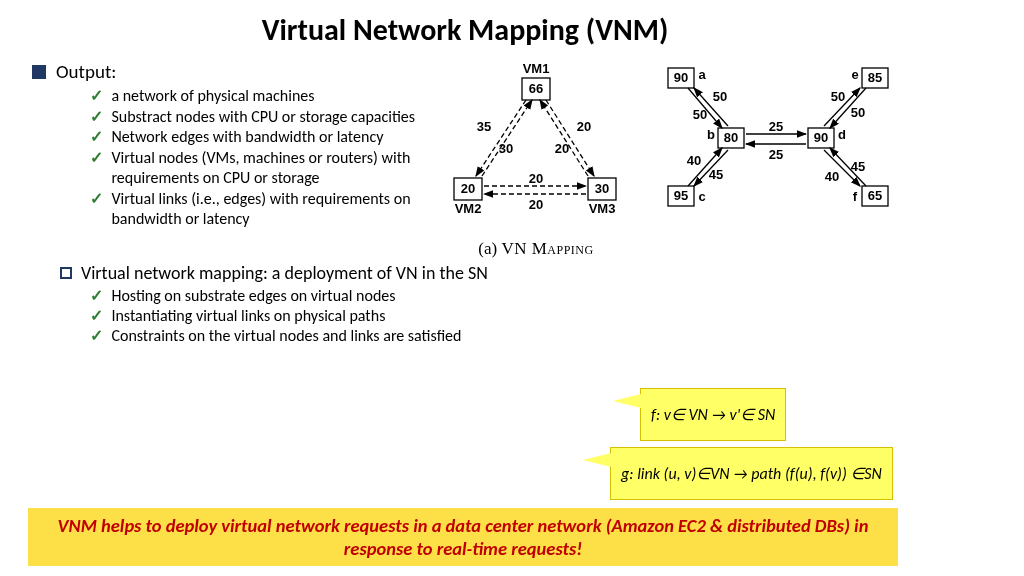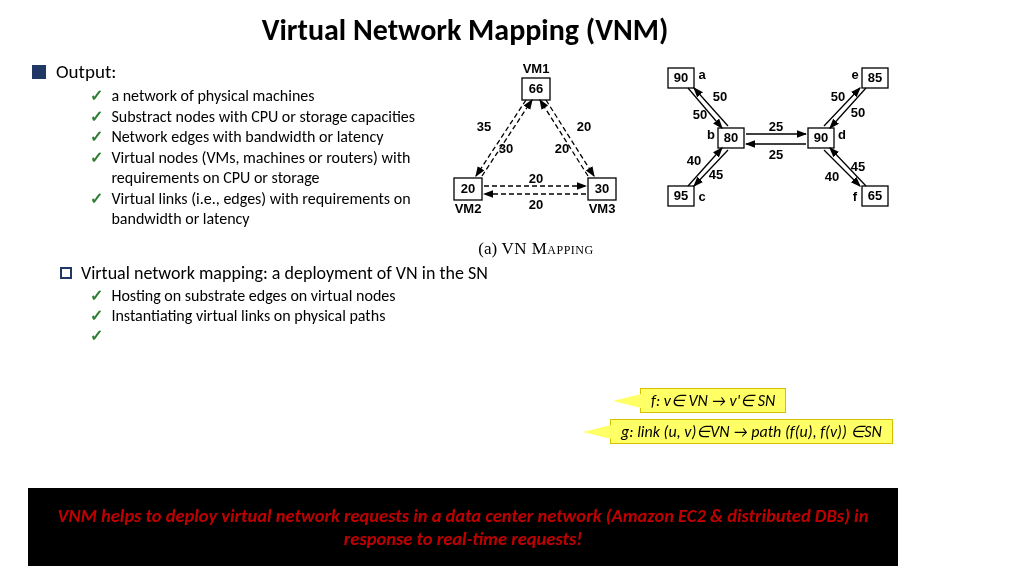--- a/index.html
+++ b/index.html
@@ -73,35 +73,35 @@
   .bullet-l3 .marker {
     color: #2e7d32;
     font-weight: 700;
     margin: 0 8px 0 0;
     flex: 0 0 auto;
   }
   .red { color: #c00000; }
   .highlight-box {
     background: #ffff66;
     border: 1px solid #d6c100;
-    padding: 2px 10px;
+    padding: 16px 10px;
     font-size: 16px;
     font-style: italic;
     white-space: nowrap;
   }
   .footer {
     position: absolute;
     left: 28px; right: 28px; bottom: 10px;
-    background: #000000;
+    background: #fde047;
     color: #c00000;
     font-weight: 700;
     font-style: italic;
     text-align: center;
     font-size: 18.5px;
-    padding: 16px 10px;
+    padding: 6px 10px;
     line-height: 1.25;
   }
   svg { overflow: visible; }
   .diagram-caption {
     text-align: center;
     font-family: 'Times New Roman', serif;
     font-size: 17px;
     margin-top: 4px;
   }
   .diagram-caption .paren { font-family: 'Times New Roman', serif; }
@@ -294,20 +294,21 @@
       <div class="bullet-l3">
           <span class="marker">✓</span>
           <span>Hosting on substrate edges on virtual nodes</span>
         </div>
       <div class="bullet-l3">
           <span class="marker">✓</span>
           <span>Instantiating virtual links on physical paths</span>
         </div>
       <div class="bullet-l3">
           <span class="marker">✓</span>
+          <span>Constraints on the virtual nodes and links are satisfied</span>
         </div>
     </div>
 
   </div>
 
   <div class="callouts">
     <div class="highlight-box tail1" style="align-self:flex-start; margin-left:30px;">
       <span>f: v∈ VN →  v'∈ SN</span>
     </div>
     <div class="highlight-box tail2">

